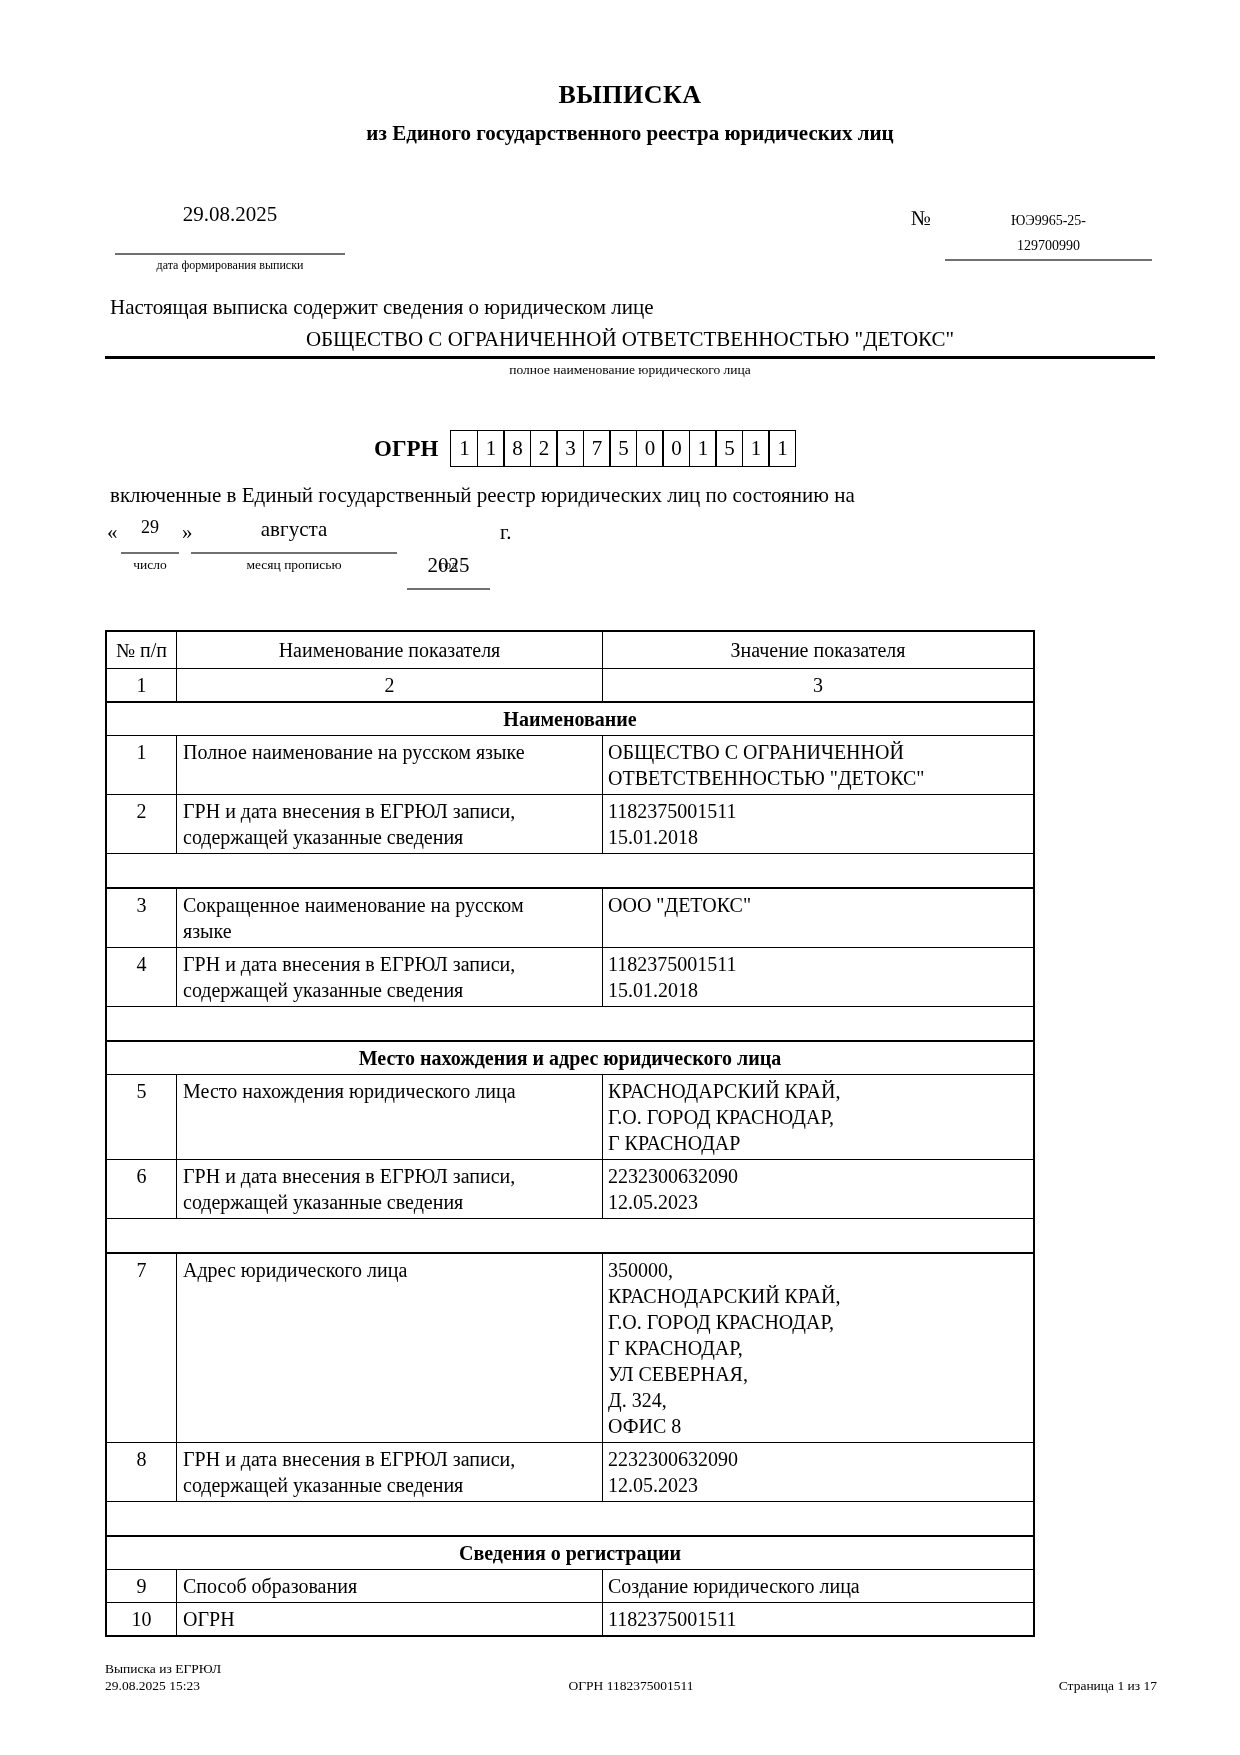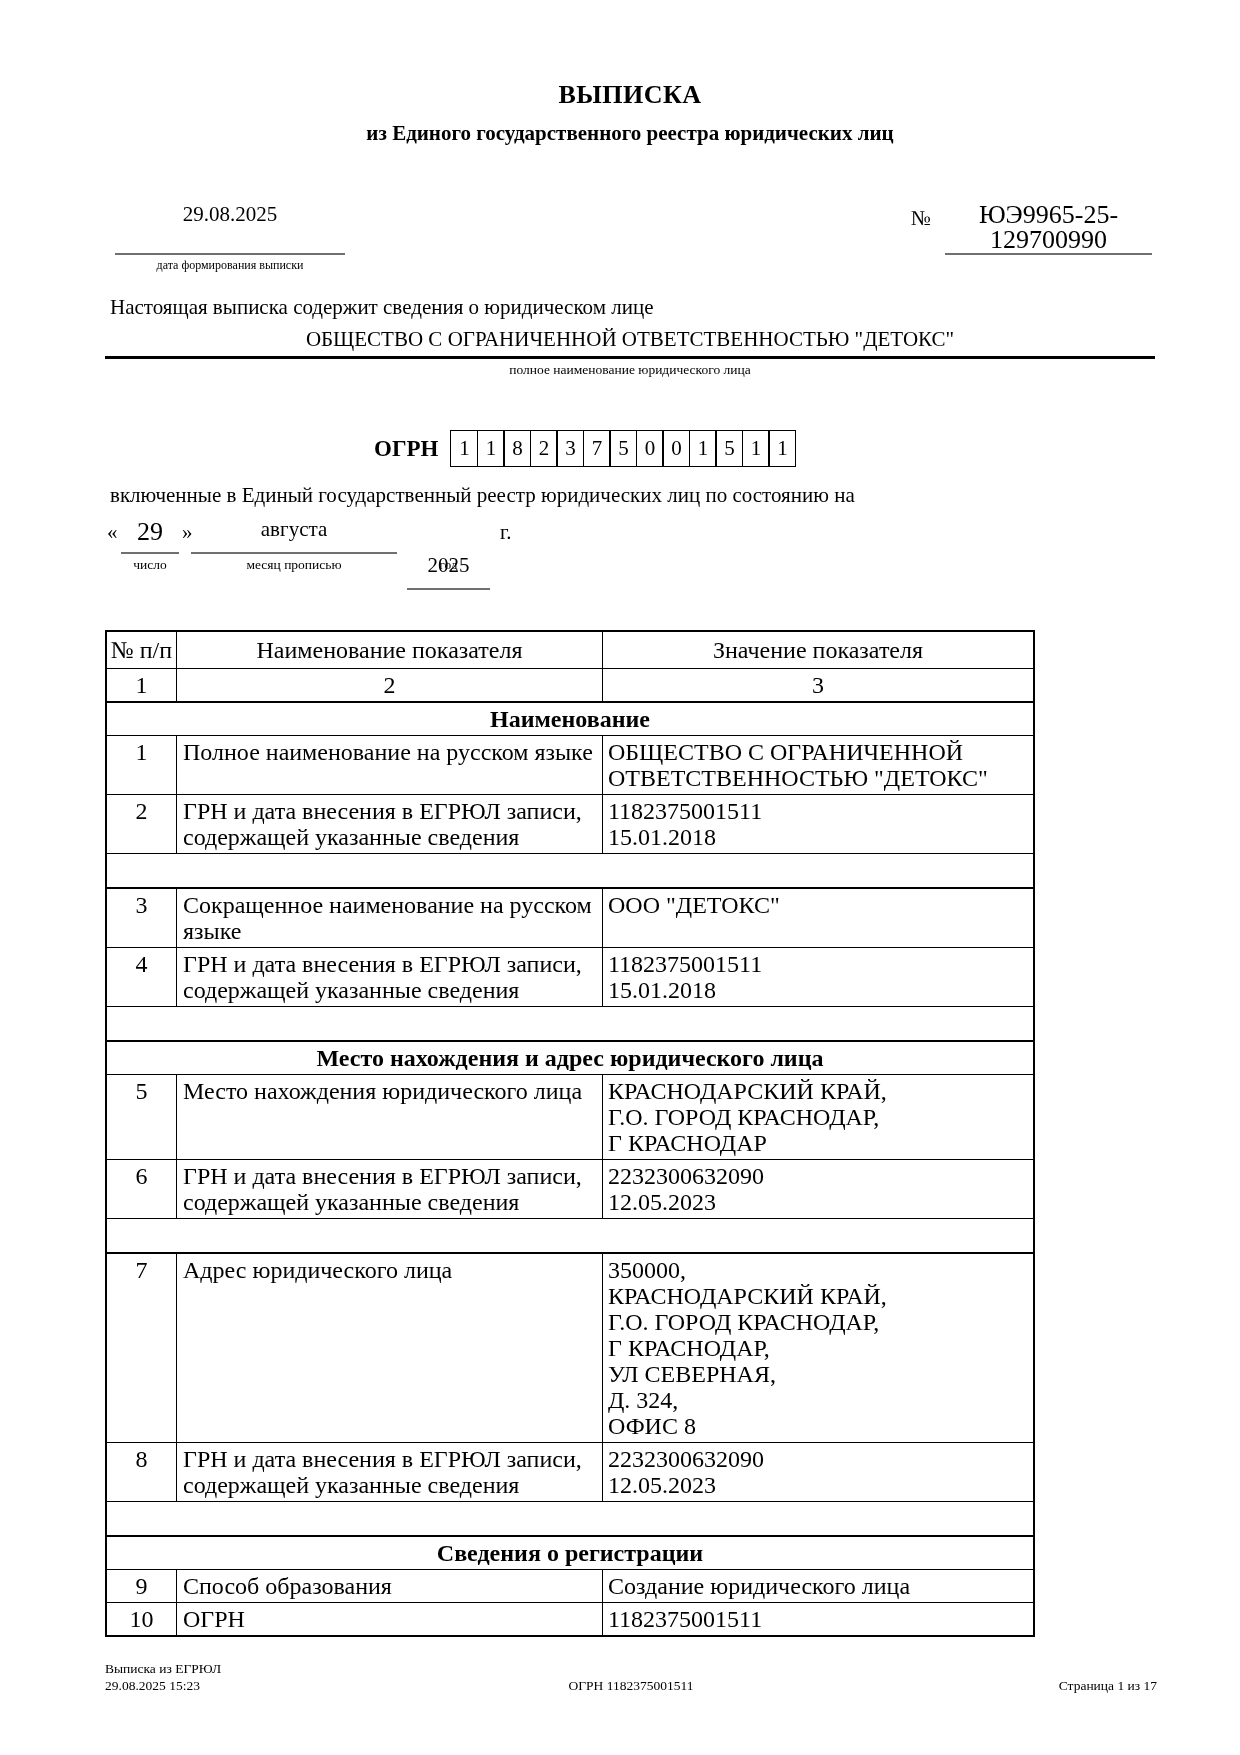--- a/index.html
+++ b/index.html
@@ -10,52 +10,52 @@
   
   .doc-title{left:105px;top:80px;width:1050px;text-align:center;
              font-size:26px;font-weight:bold;letter-spacing:.5px;}
   .doc-subtitle{left:105px;top:121px;width:1050px;text-align:center;
                 font-size:21px;font-weight:bold;}
 
   
   .fld{position:absolute;text-align:center;border-bottom:2px solid #707070;}
   .date-fld{left:115px;top:202px;width:230px;height:51px;font-size:21px;}
   .num-sign{left:911px;top:206px;font-size:21px;}
-  .num-fld{left:945px;top:202px;width:207px;height:51px;font-size:26px;line-height:25px;}
+  .num-fld{left:945px;top:208px;width:207px;height:51px;font-size:14px;line-height:25px;}
   .date-caption{left:115px;top:258px;width:230px;text-align:center;font-size:12px;}
 
   
   .lead{left:110px;top:295px;font-size:21px;}
   .company-name{left:105px;top:327px;width:1050px;text-align:center;font-size:21px;}
   .company-rule{left:105px;top:356px;width:1050px;height:0;border-top:3px solid #000;}
   .company-caption{left:105px;top:362px;width:1050px;text-align:center;font-size:13.5px;}
 
   .ogrn-row{left:374px;top:430px;display:flex;align-items:center;}
   .ogrn-label{font-weight:bold;font-size:23px;margin-right:12px;}
   .ogrn-boxes{display:flex;}
   .obox{width:28px;height:37px;border:1.5px solid #000;margin-left:-1.5px;
         display:flex;align-items:center;justify-content:center;font-size:21px;box-sizing:border-box;}
   .obox:first-child{margin-left:0;}
 
   .asof-line{left:110px;top:483px;font-size:21px;}
   .q{font-size:21px;}
   .q-open{left:107px;top:520px;}
   .q-close{left:182px;top:520px;}
-  .day-fld{left:121px;top:517px;width:58px;height:35px;font-size:26px;}
+  .day-fld{left:121px;top:517px;width:58px;height:35px;font-size:18px;}
   .month-fld{left:191px;top:517px;width:206px;height:35px;font-size:21px;}
   .year-fld{left:407px;top:517px;width:83px;height:35px;font-size:21px;margin-top:36px;}
   .g-suffix{left:500px;top:520px;font-size:21px;}
   .mini-cap{position:absolute;top:557px;text-align:center;font-size:13.5px;}
   .day-cap{left:121px;width:58px;}
   .month-cap{left:191px;width:206px;}
   .year-cap{left:407px;width:83px;}
 
   
   .tbl{left:105px;top:630px;width:930px;border:2px solid #000;
-       font-size:24px;line-height:26px;box-sizing:border-box;}
+       font-size:20px;line-height:26px;box-sizing:border-box;}
   .trow{display:flex;border-top:1px solid #000;}
   .trow.first{border-top:none;}
   .bt2{border-top:2px solid #000 !important;}
   .cell-num{flex:0 0 69px;border-right:1px solid #000;text-align:center;padding:3px 0;}
   .cell-name{flex:0 0 413px;border-right:1px solid #000;padding:3px 6px;}
   .cell-val{flex:1;padding:3px 5px;}
   .head .cell-num,.head .cell-name,.head .cell-val{text-align:center;padding-top:5px;padding-bottom:5px;}
   .nums .cell-name,.nums .cell-val{text-align:center;}
   .sect{text-align:center;font-weight:bold;padding:3px 0;}
   .sp{height:33px;}

